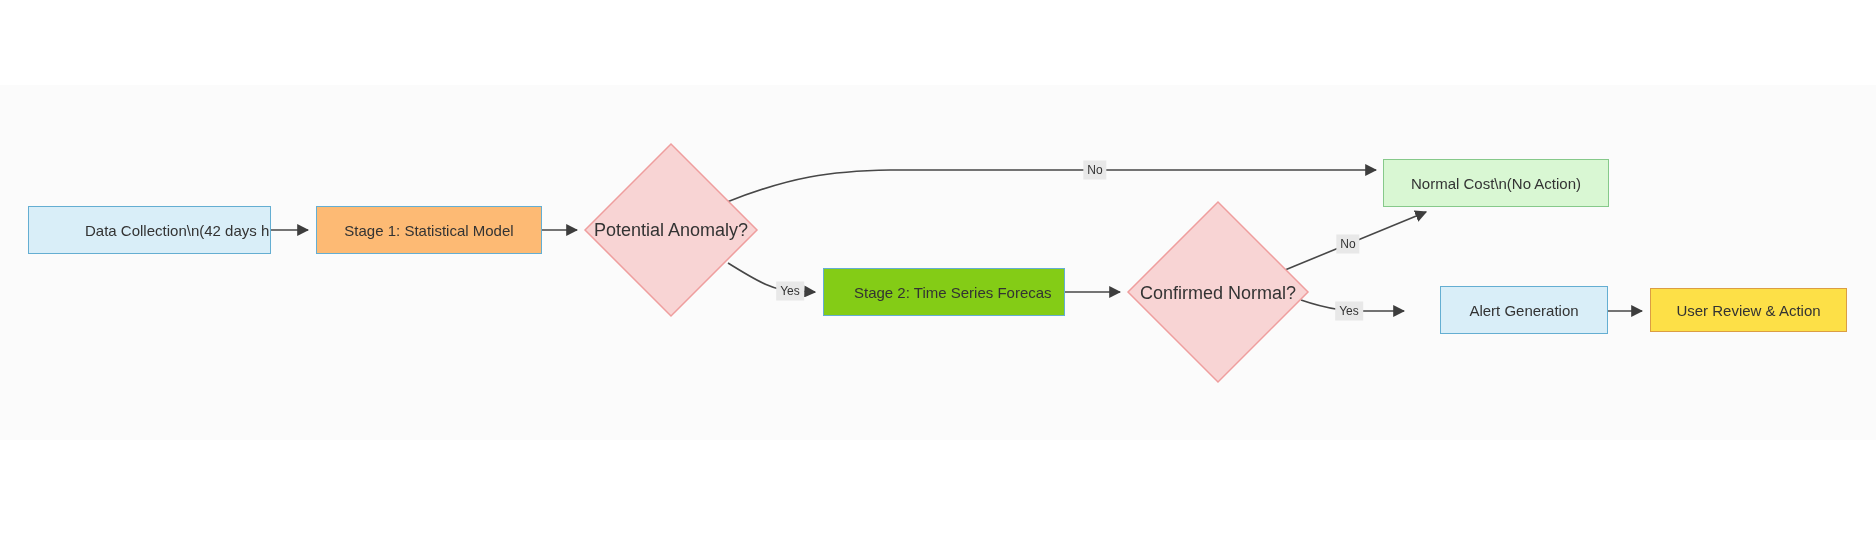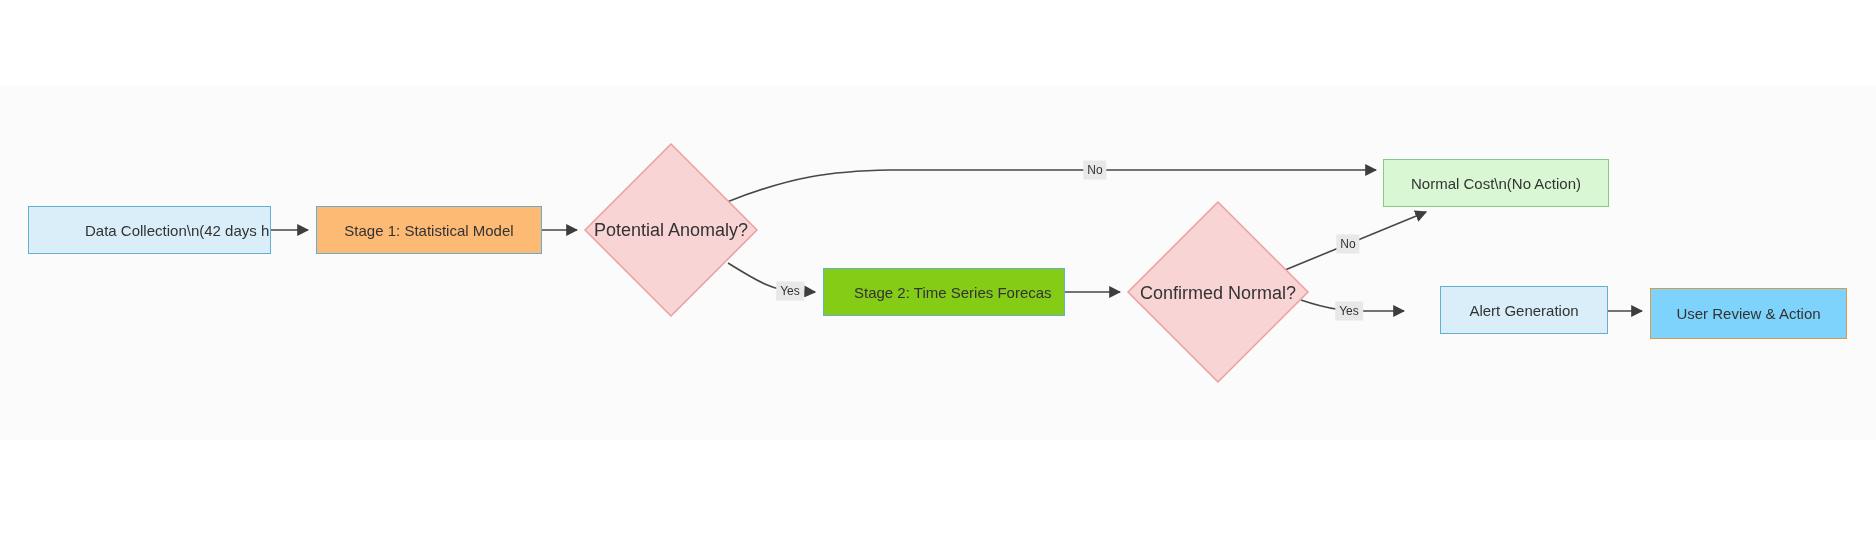--- a/index.html
+++ b/index.html
@@ -75,21 +75,21 @@
   </div>
 
   <div class="node" style="left: 1383px; top: 159px; width: 226px; height: 48px; background-color: rgb(217, 247, 211); border-color: rgb(134, 201, 138);">
     <span class="lbl">Normal Cost\n(No Action)</span>
   </div>
 
   <div class="node" style="left: 1412px; top: 286px; width: 168px; height: 48px; background-color: rgb(217, 238, 248); border-color: rgb(100, 174, 210); margin-left: 28px;">
     <span class="lbl">Alert Generation</span>
   </div>
 
-  <div class="node" style="left: 1650px; top: 288px; width: 197px; height: 51px; background-color: #7dd3fc; border-color: rgb(219, 157, 67);">
+  <div class="node" style="left: 1650px; top: 288px; width: 197px; height: 44px; background-color: #fde047; border-color: rgb(219, 157, 67);">
     <span class="lbl">User Review &amp; Action</span>
   </div>
 
   <div class="diamond-label" style="left:671px;top:230px;">Potential Anomaly?</div>
   <div class="diamond-label" style="left:1218px;top:293px;">Confirmed Normal?</div>
 
   <div class="edge-label" style="left: 1095px; top: 170px; background-color: rgb(232, 232, 232);">No</div>
   <div class="edge-label" style="left: 790px; top: 291px; background-color: rgb(232, 232, 232);">Yes</div>
   <div class="edge-label" style="left: 1348px; top: 244px; background-color: rgb(232, 232, 232);">No</div>
   <div class="edge-label" style="left: 1349px; top: 311px; background-color: rgb(232, 232, 232);">Yes</div>

